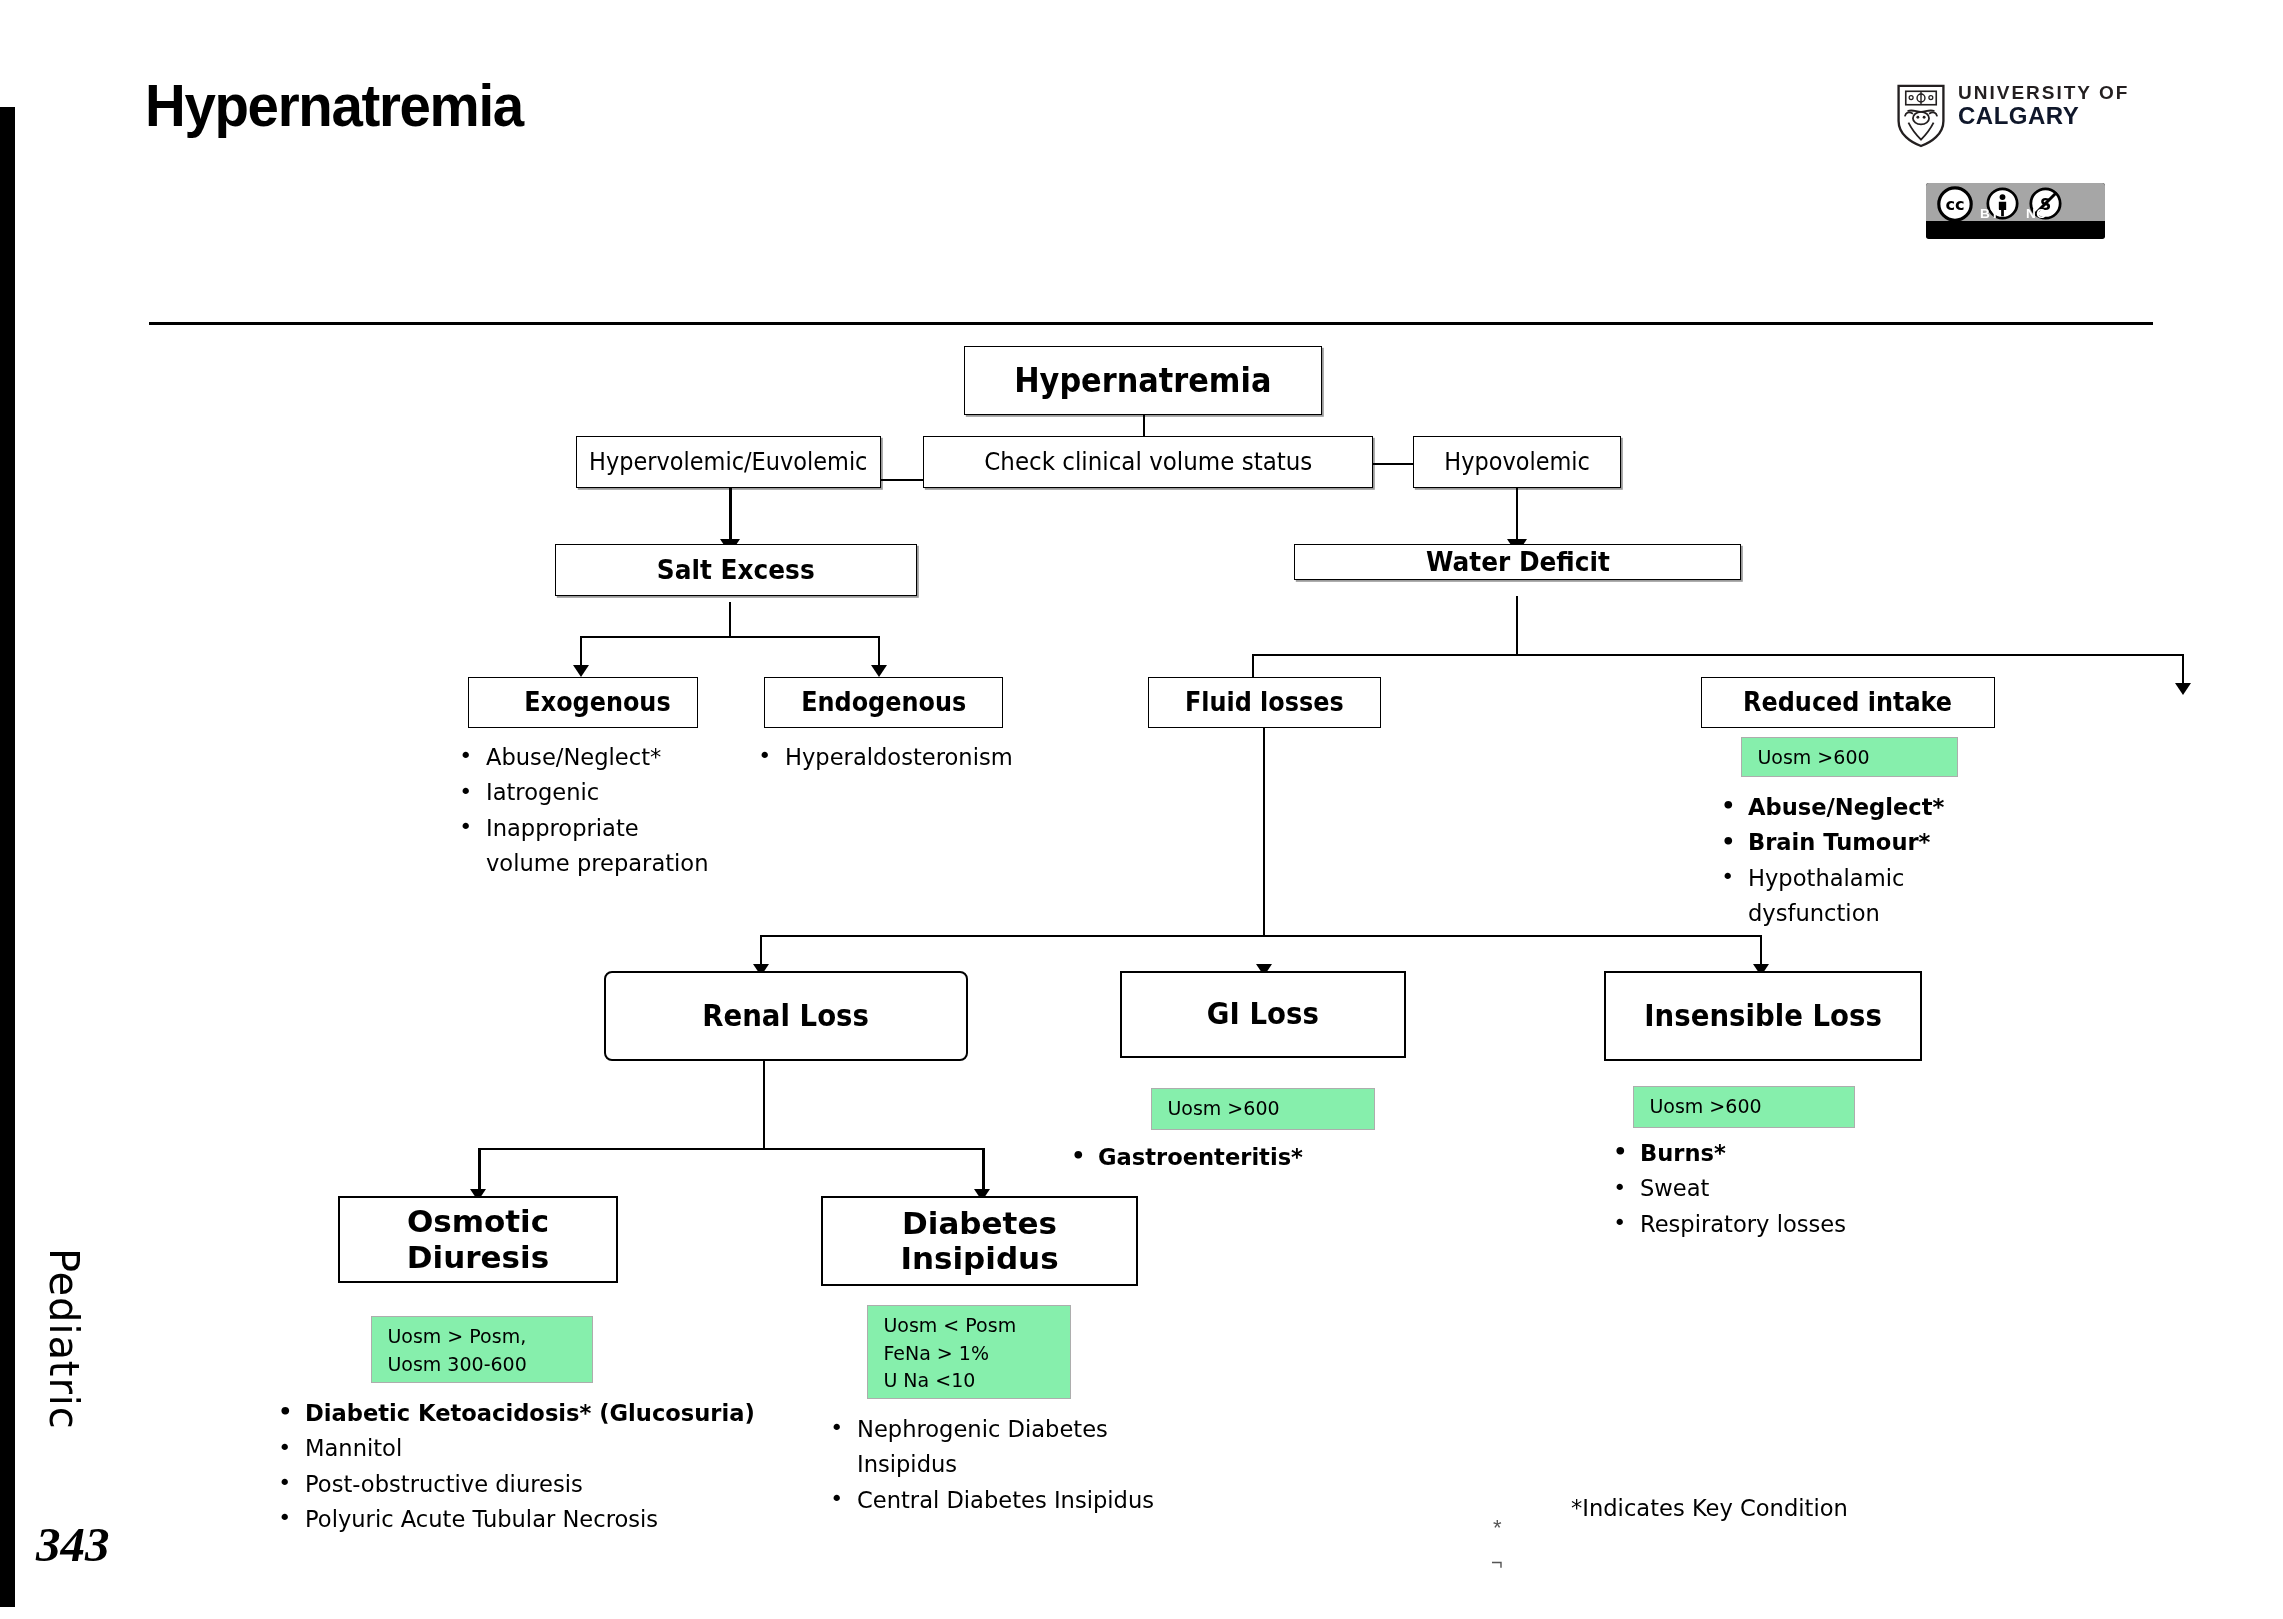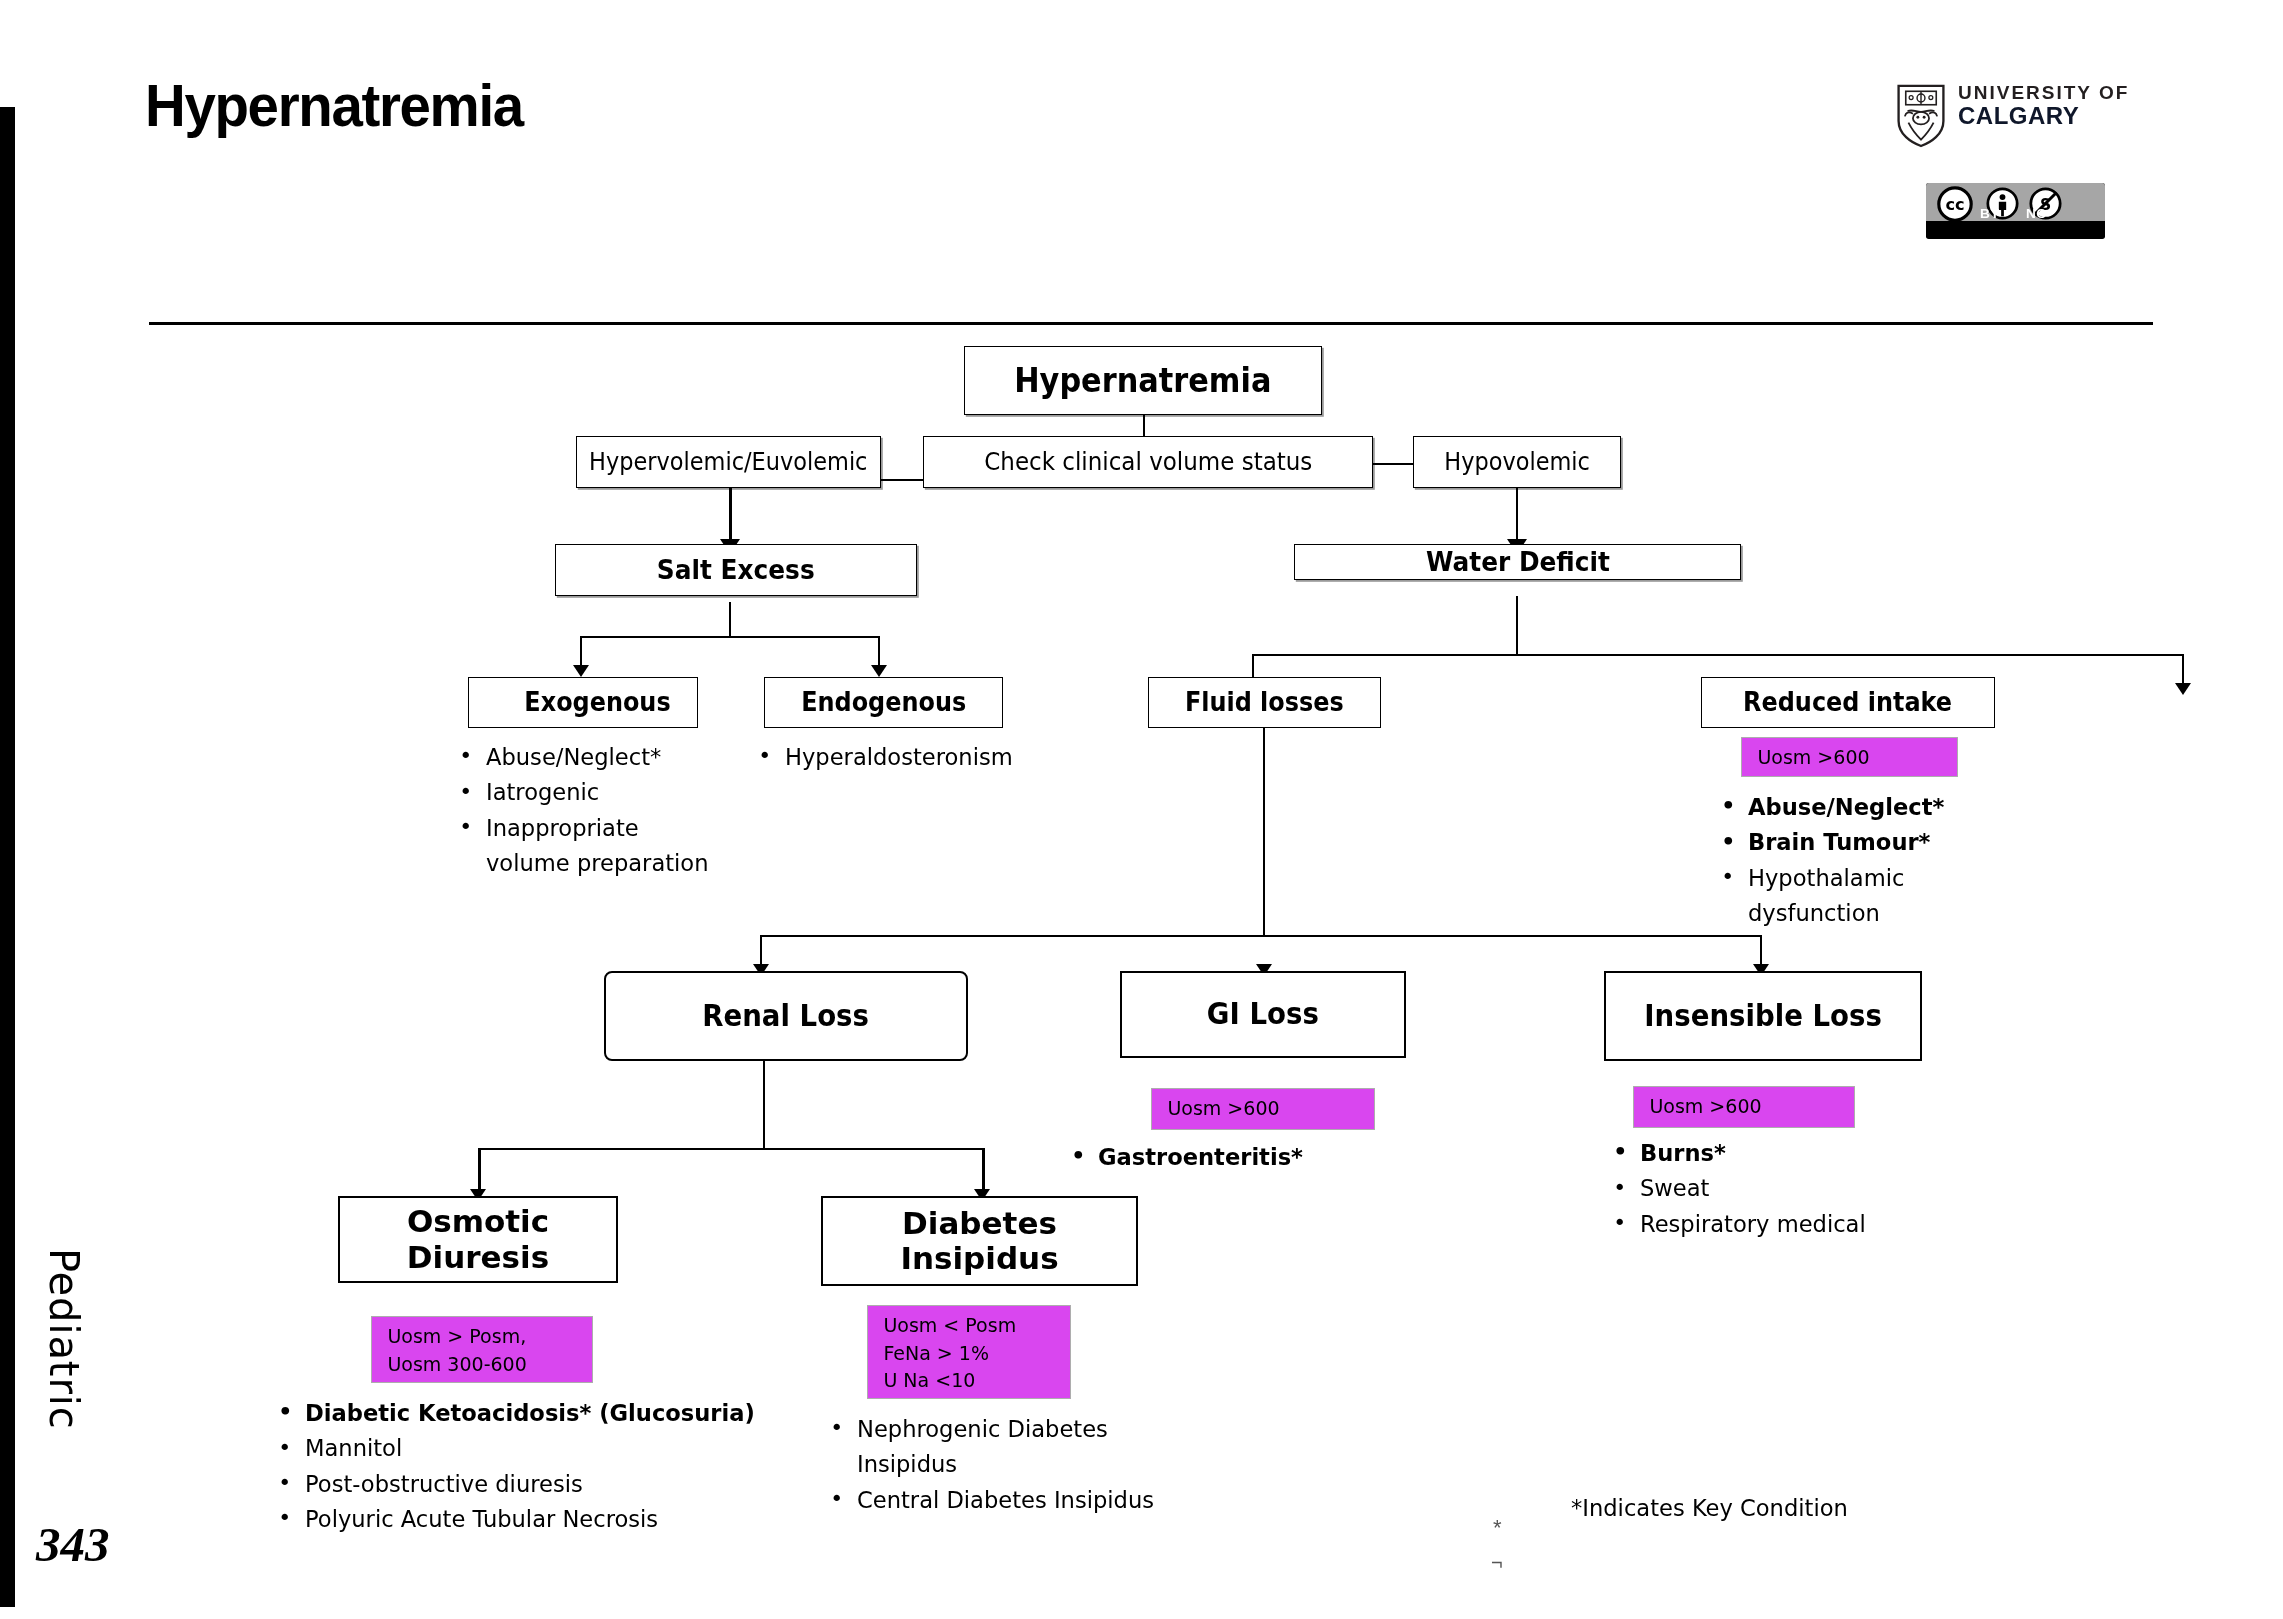--- a/index.html
+++ b/index.html
@@ -69,21 +69,21 @@
   .box.heavy{border:2.7px solid #000;}
   .box.title{font-weight:bold;}
   .box .txt{line-height:1.14;}
 
   
   .cond{transform:scaleX(.92);transform-origin:center;display:inline-block;}
 
   
   .meas{
     position:absolute;box-sizing:border-box;
-    background:#d946ef;border:0.9px solid #adadad;
+    background:#86efac;border:0.9px solid #adadad;
     color:#000;font-size:19px;
     font-family:"DejaVu Sans", sans-serif;
     padding:6.3px 0 6.3px 15.4px;
     line-height:1.45;
   }
 
   
   .blist{position:absolute;color:#000;font-family:"DejaVu Sans", sans-serif;font-size:22.6px;line-height:1.33;}
   .blist .li{position:relative;padding-left:34px;margin-bottom:5.4px;}
   .blist .li:before{
@@ -276,21 +276,21 @@
 <div class="blist" id="list-gi-loss" style="left:1064px;top:1142px;width:308px;">
     <div class="li b">Gastroenteritis*</div>
   </div>
 
 <div class="meas" style="left:1633px;top:1086px;width:222px;height:42px;">
   <span>Uosm &gt;600</span>
 </div>
 <div class="blist" id="list-insensible" style="left:1606px;top:1138px;width:362px;">
     <div class="li b">Burns*</div>
     <div class="li">Sweat</div>
-    <div class="li">Respiratory medical</div>
+    <div class="li">Respiratory losses</div>
   </div>
 
 <div class="ln vl abs" style="left:763px;top:1061px;height:87px;"></div>
 <div class="ln hl abs" style="left:478px;top:1148px;width:507px;"></div>
 <div class="ln vlt abs" style="left:478px;top:1148px;height:50px;"></div>
 <div class="ln vlt abs" style="left:982px;top:1148px;height:50px;"></div>
 <div class="arrow abs sm" style="left:470px;top:1189px;"></div>
 <div class="arrow abs sm" style="left:974px;top:1189px;"></div>
 
 <div class="box heavy title" style="left:338px;top:1196px;width:280px;height:87px;font-size:31px;">

